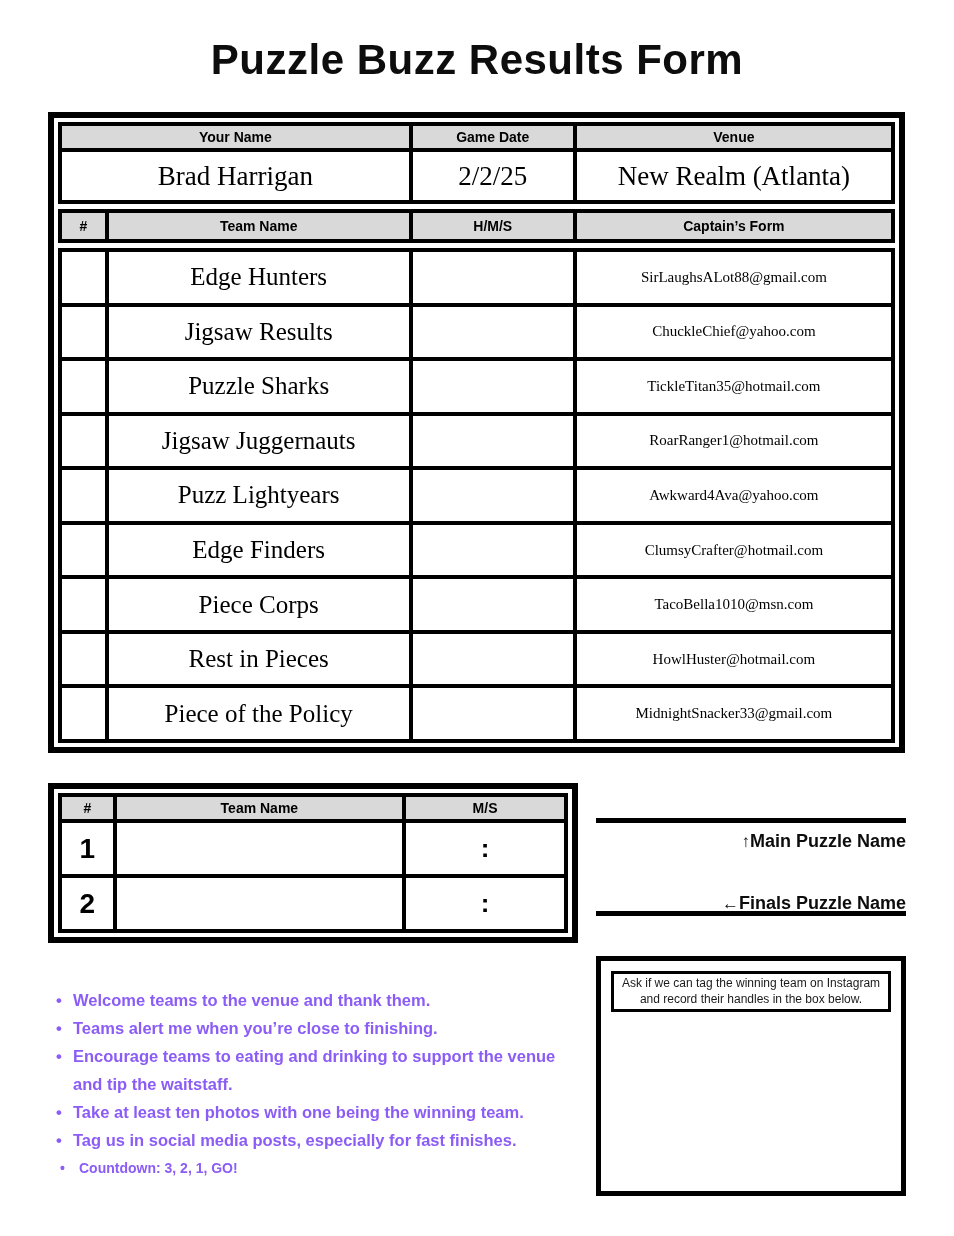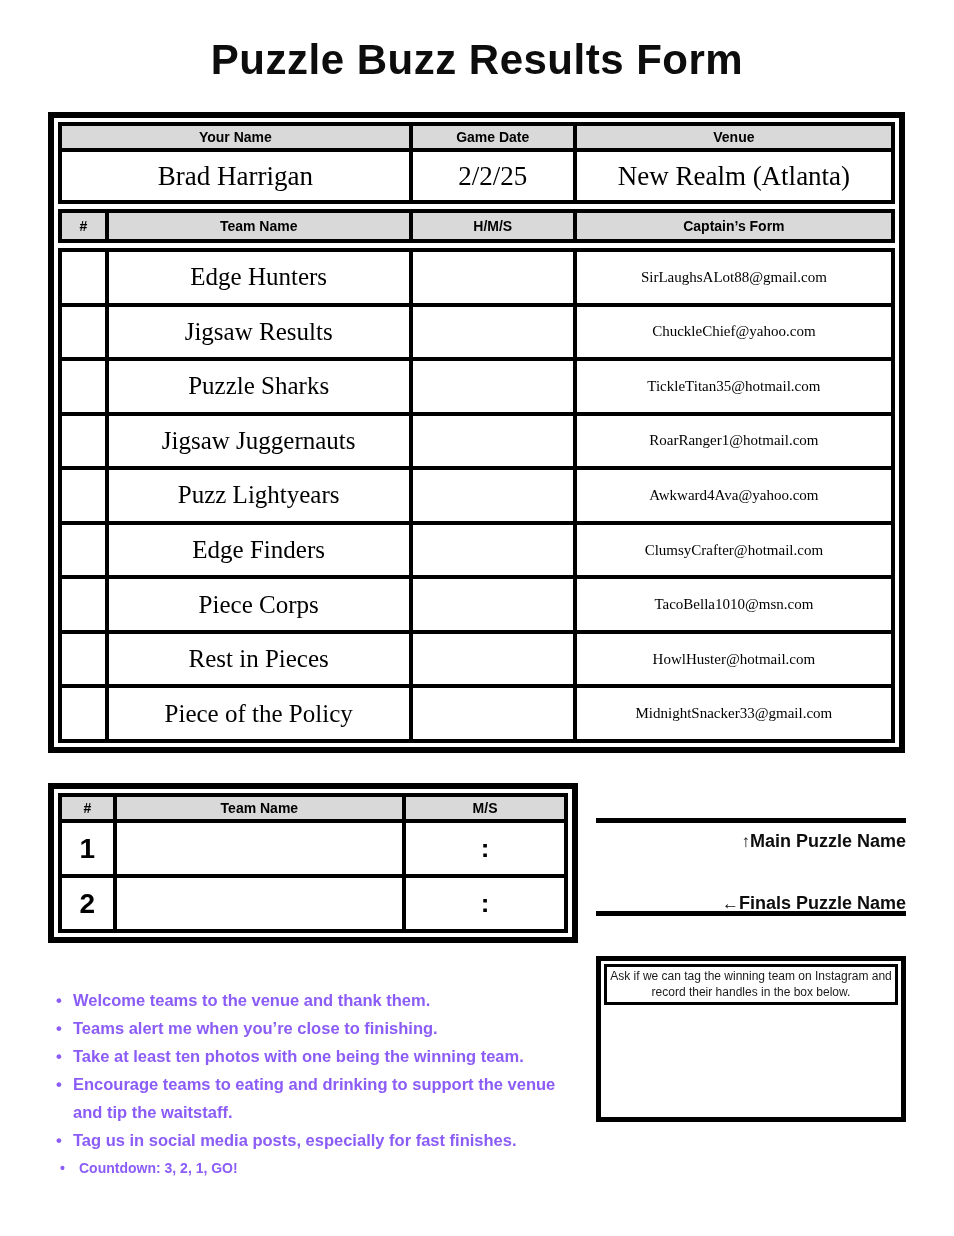--- a/index.html
+++ b/index.html
@@ -81,23 +81,23 @@
     font-weight: 700;
     color: #0d0d0d;
   }
   .label-main   { top: 831px; }
   .label-finals { top: 893px; }
   .line-label .arrow { font-weight: 400; font-size: 17px; }
 
   
   .insta-box {
     position: absolute;
-    left: 596px; top: 956px; width: 310px; height: 166px;
+    left: 596px; top: 956px; width: 310px; height: 240px;
     border: 5px solid #000;
-    padding: 3px;
+    padding: 10px;
     display: flex;
     flex-direction: column;
   }
   .insta-note {
     border: 3px solid #000;
     font-size: 12px;
     font-weight: 400;
     line-height: 1.3;
     text-align: center;
     padding: 2px 3px;
@@ -279,17 +279,17 @@
 </div>
 
 <div class="insta-box">
   <div class="insta-note">Ask if we can tag the winning team on Instagram and record their handles in the box below.</div>
   <div class="insta-area"></div>
 </div>
 
 <div class="checklist">
   <div class="check-item">Welcome teams to the venue and thank them.</div>
   <div class="check-item">Teams alert me when you’re close to finishing.</div>
+  <div class="check-item">Encourage teams to eating and drinking to support the venue and tip the waitstaff.</div>
   <div class="check-item">Take at least ten photos with one being the winning team.</div>
-  <div class="check-item">Encourage teams to eating and drinking to support the venue and tip the waitstaff.</div>
   <div class="check-item">Tag us in social media posts, especially for fast finishes.</div>
   <div class="check-item big">Countdown: 3, 2, 1, GO!</div>
 </div>
 
 </body></html>

